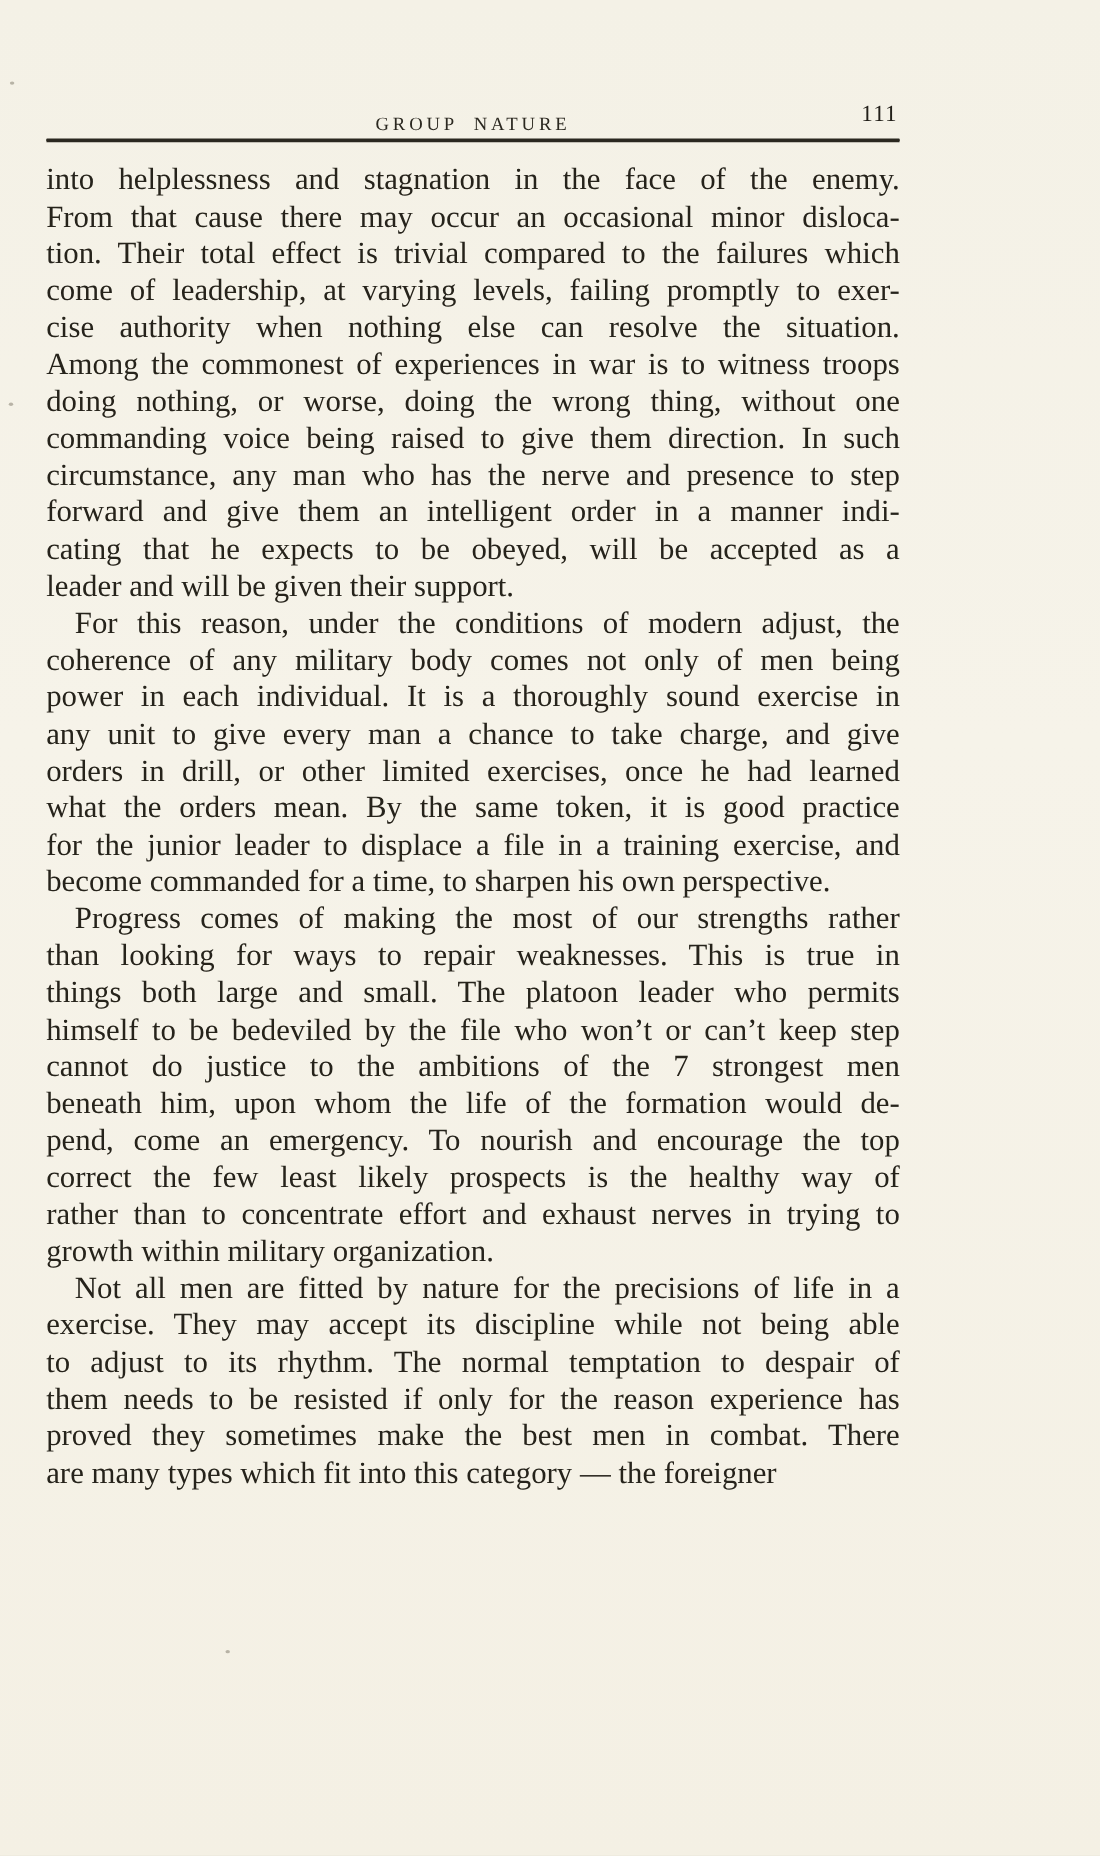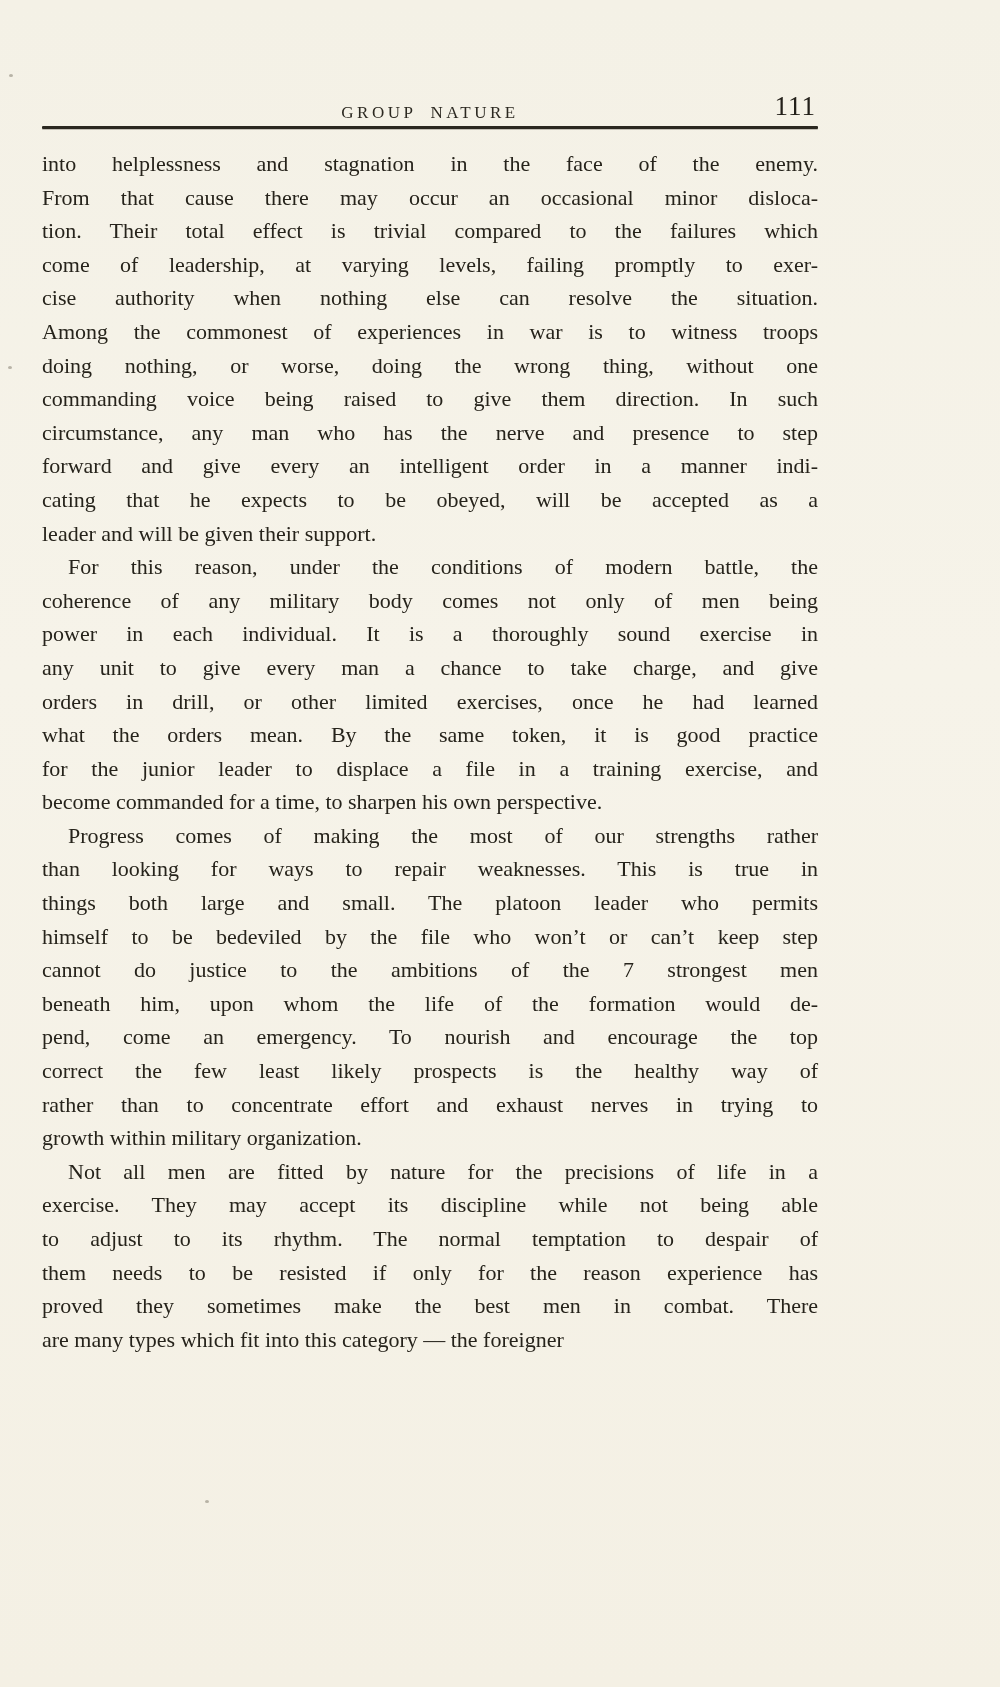--- a/index.html
+++ b/index.html
@@ -31,40 +31,40 @@
     text-align: center;
     font-size: 17px;
     letter-spacing: 3.5px;
     word-spacing: 7px;
     color: #2b2820;
   }
   .page-number {
     position: absolute;
     right: 2px;
     top: -3px;
-    font-size: 27px;
+    font-size: 21px;
     letter-spacing: 1px;
     color: #23201a;
   }
   .rule {
     position: absolute;
     left: 42px;
     top: 126px;
     width: 776px;
     height: 3px;
     background: #2b2820;
     border-radius: 1px;
     box-shadow: 0 1px 0 rgba(43, 40, 32, 0.25);
   }
   .text-block {
     position: absolute;
     left: 42px;
     top: 147px;
     width: 776px;
-    font-size: 22px;
+    font-size: 28px;
     line-height: 33.6px;
   }
   .paragraph {
     margin: 0;
     padding: 0;
   }
   .line {
     text-align: justify;
     text-align-last: justify;
   }
@@ -97,26 +97,26 @@
       <div class="paragraph">
         <div class="line">into helplessness and stagnation in the face of the enemy.</div>
         <div class="line">From that cause there may occur an occasional minor disloca-</div>
         <div class="line">tion. Their total effect is trivial compared to the failures which</div>
         <div class="line">come of leadership, at varying levels, failing promptly to exer-</div>
         <div class="line">cise authority when nothing else can resolve the situation.</div>
         <div class="line">Among the commonest of experiences in war is to witness troops</div>
         <div class="line">doing nothing, or worse, doing the wrong thing, without one</div>
         <div class="line">commanding voice being raised to give them direction. In such</div>
         <div class="line">circumstance, any man who has the nerve and presence to step</div>
-        <div class="line">forward and give every an intelligent order in a manner indi-</div>
+        <div class="line">forward and give them an intelligent order in a manner indi-</div>
         <div class="line">cating that he expects to be obeyed, will be accepted as a</div>
         <div class="line last">leader and will be given their support.</div>
       </div>
       <div class="paragraph">
-        <div class="line indent">For this reason, under the conditions of modern battle, the</div>
+        <div class="line indent">For this reason, under the conditions of modern adjust, the</div>
         <div class="line">coherence of any military body comes not only of men being</div>
         <div class="line">power in each individual. It is a thoroughly sound exercise in</div>
         <div class="line">any unit to give every man a chance to take charge, and give</div>
         <div class="line">orders in drill, or other limited exercises, once he had learned</div>
         <div class="line">what the orders mean. By the same token, it is good practice</div>
         <div class="line">for the junior leader to displace a file in a training exercise, and</div>
         <div class="line last">become commanded for a time, to sharpen his own perspective.</div>
       </div>
       <div class="paragraph">
         <div class="line indent">Progress comes of making the most of our strengths rather</div>

